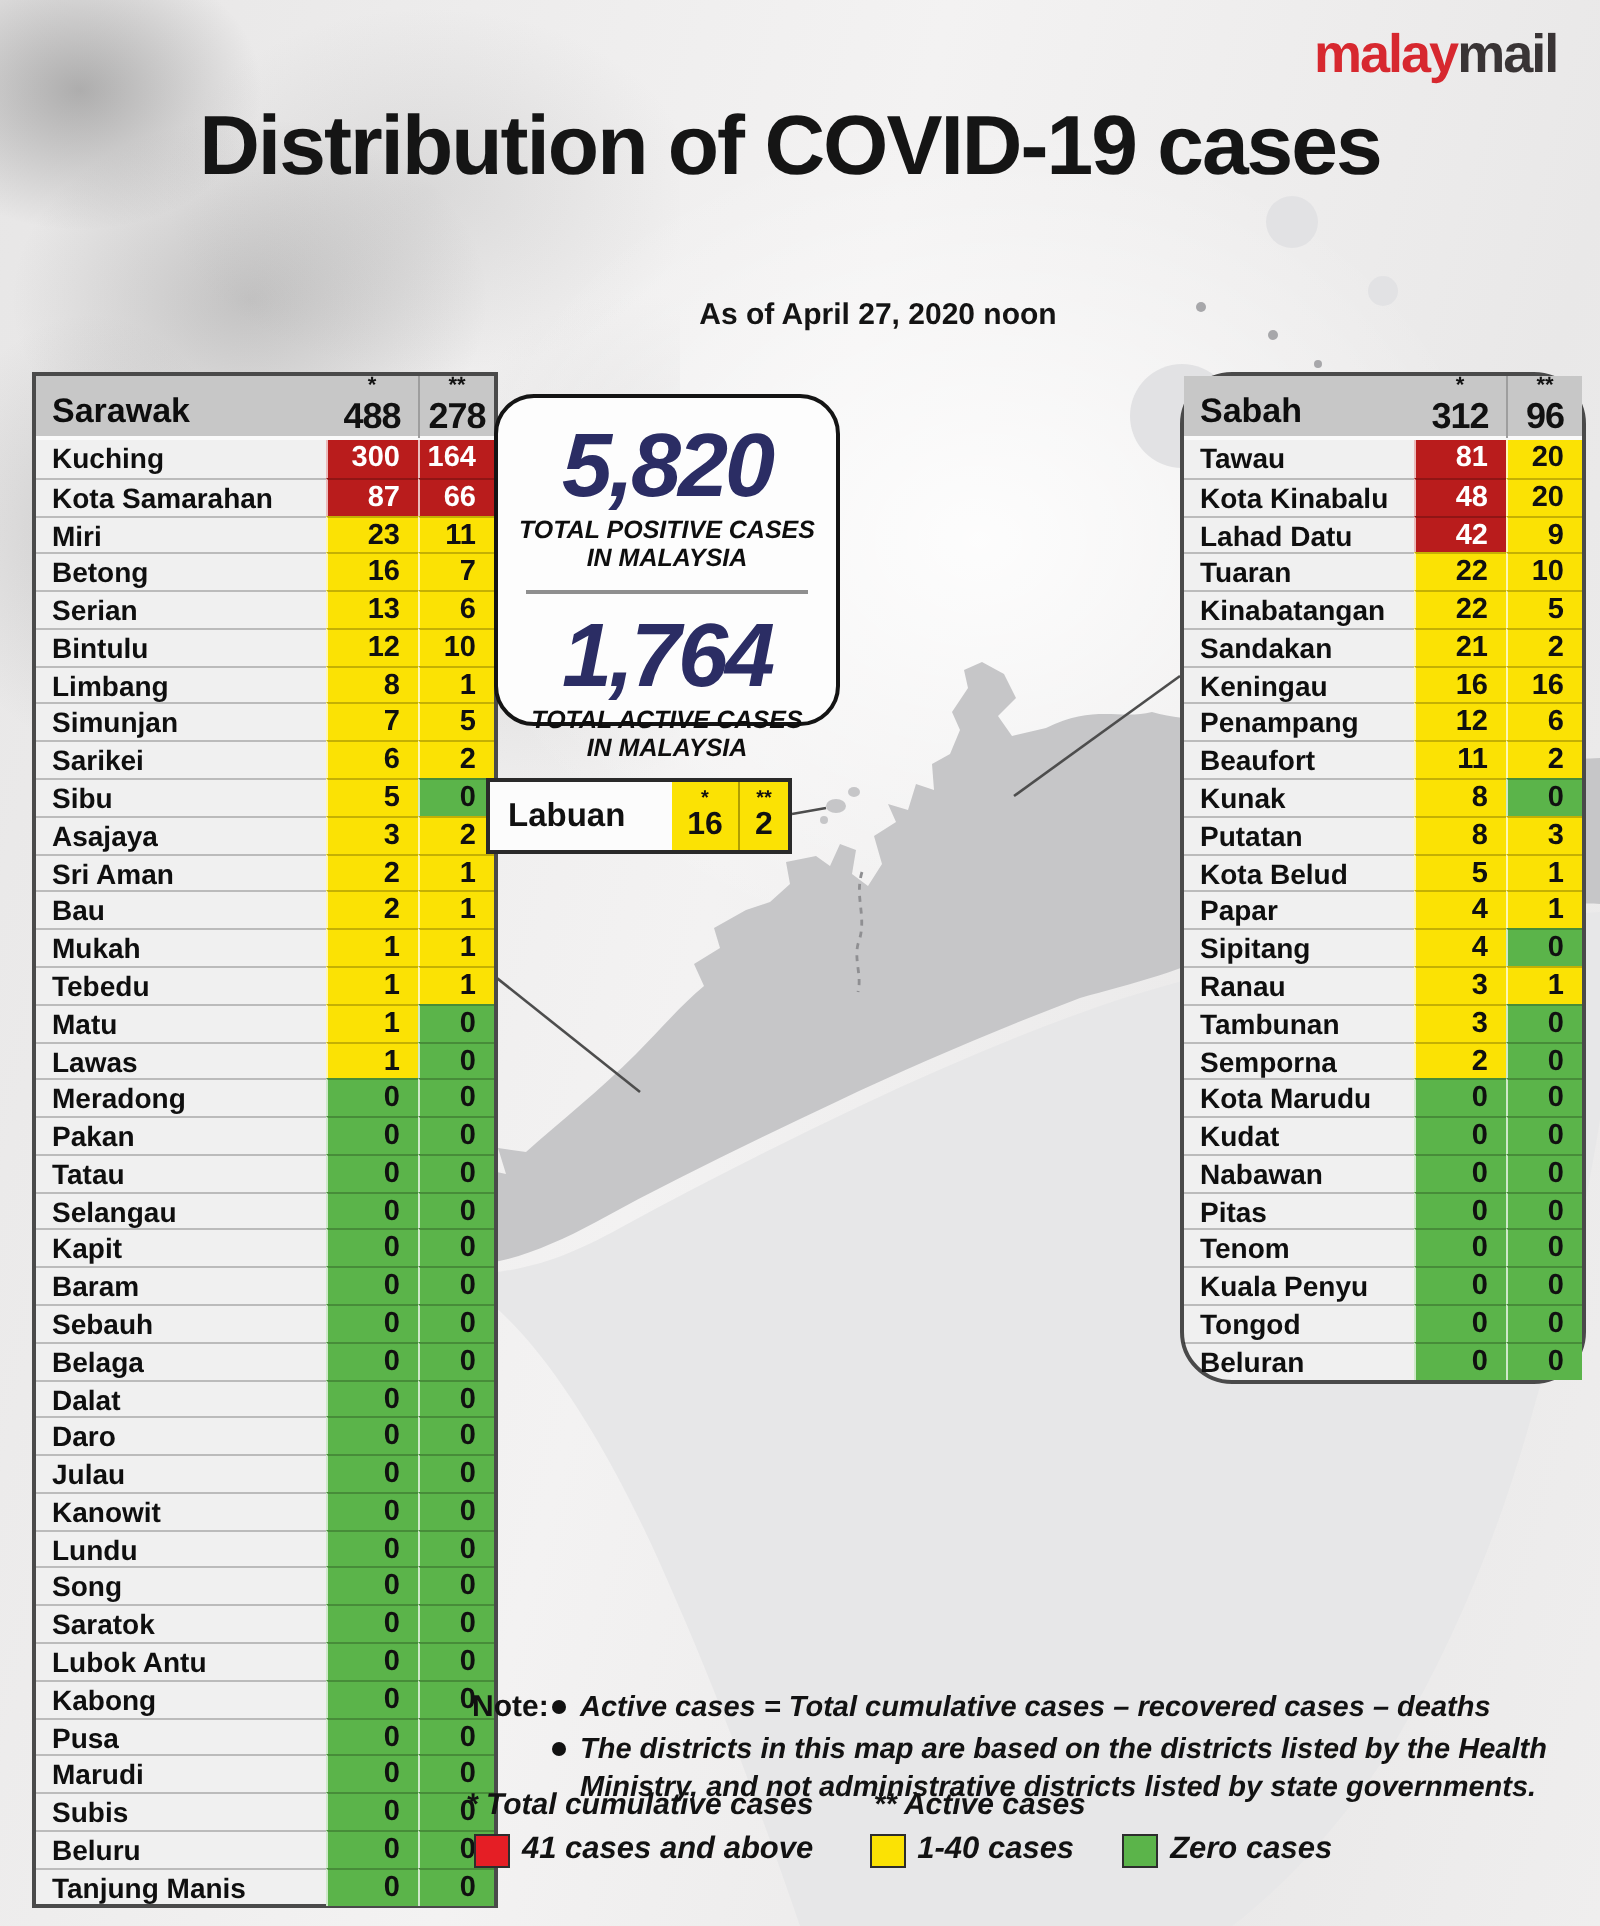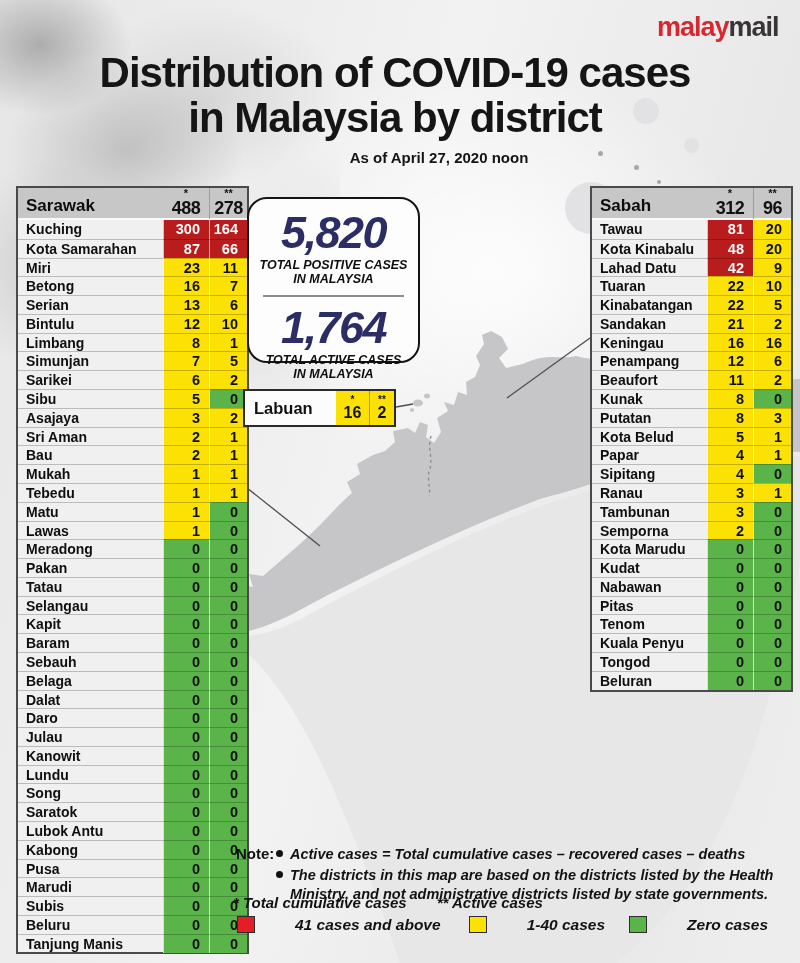--- a/index.html
+++ b/index.html
@@ -35,21 +35,21 @@
   .logo-dark{color:#393435;}
 
   .title{position:absolute;left:0;top:50px;width:790px;margin:0;text-align:center;
     font-size:42px;line-height:1.08;font-weight:bold;letter-spacing:-1px;color:#151515;}
   .subtitle{position:absolute;left:0;top:149px;width:790px;text-align:center;
     font-size:15px;font-weight:bold;color:#141414;margin-left:44px;}
 
   
   .dtable{position:absolute;box-sizing:border-box;border:2px solid #4a4a4a;background:#f0f0f0;}
   .dtable.sarawak{left:16px;top:186px;width:233px;}
-  .dtable.sabah{left:590px;top:186px;width:203px;}
+  .dtable.sabah{left:590px;top:186px;width:203px;border-radius:26px;}
   .thead{display:grid;grid-template-columns:1fr 46px 38px;height:30px;background:#c7c7c7;
     border-bottom:2px solid #fafafa;}
   .tname{font-size:17px;font-weight:bold;align-self:end;padding:0 0 3px 8px;color:#0d0d0d;}
   .tcol{display:flex;flex-direction:column;align-items:center;justify-content:flex-end;
     padding-bottom:2px;line-height:1;}
   .tcol .marker{font-size:11px;font-weight:bold;}
   .tcol .tval{font-size:18px;font-weight:bold;letter-spacing:-0.5px;}
   .tcol.c2{border-left:1px solid #9e9e9e;}
   .tbody{display:grid;grid-auto-rows:18.79px;}
   .trow{display:grid;grid-template-columns:1fr 46px 38px;}
@@ -85,21 +85,21 @@
   .note-spacer{width:40px;flex:none;}
   .ndot{width:7px;height:7px;border-radius:50%;background:#111;margin:5px 7px 0 0;flex:none;}
   .note-text{font-style:italic;font-weight:bold;line-height:1.3;max-width:508px;color:#121212;}
   .keys{position:absolute;left:233px;top:894px;display:flex;font-style:italic;font-weight:bold;font-size:15px;color:#121212;}
   .keys .key2{margin-left:30px;}
   .legend{position:absolute;left:237px;top:916px;display:flex;align-items:center;
     font-style:italic;font-weight:bold;font-size:15.5px;color:#121212;}
   .swatch{width:16px;height:15px;border:1.5px solid #2d2d2d;margin-right:6px;flex:none;}
   .legend .li2{margin-left:28px;}
   .legend .li3{margin-left:24px;}
-  .legend .li{display:flex;align-items:flex-start;gap:34px;}
+  .legend .li{display:flex;align-items:center;}
   .source{position:absolute;right:6px;top:936px;font-size:16.5px;color:#111;}
   .src-label{font-weight:bold;}
 </style>
 </head>
 <body>
 
 <div class="canvas">
 
   <div class="bg-photo"></div>
   <div class="bg-glow"></div>
@@ -136,21 +136,21 @@
     <ellipse class="isl" cx="427" cy="396" rx="3" ry="2.5"></ellipse>
     <circle class="isl" cx="412" cy="410" r="2"></circle>
     <path class="dash" d="M 431,436 C 427,449 434,459 429,472 C 427,480 431,488 429,496"></path>
     <line class="leader" x1="222" y1="468" x2="320" y2="546"></line>
     <line class="leader" x1="590" y1="338" x2="507" y2="398"></line>
     <line class="leader" x1="396" y1="407" x2="413" y2="404"></line>
   </svg>
 
   <div class="logo"><span class="logo-red">malay</span><span class="logo-dark">mail</span></div>
 
-  <h1 class="title"><span>Distribution of COVID-19 cases</span><br><span>in Malaysia by district</span></h1>
+  <h1 class="title"><span>Distribution of COVID-19 cases</span><br></h1>
   <div class="subtitle">As of April 27, 2020 noon</div>
 
   <div class="dtable sarawak">
     <div class="thead">
       <div class="tname">Sarawak</div>
       <div class="tcol">
         <span class="marker">*</span>
         <span class="tval">488</span>
       </div>
       <div class="tcol c2">

